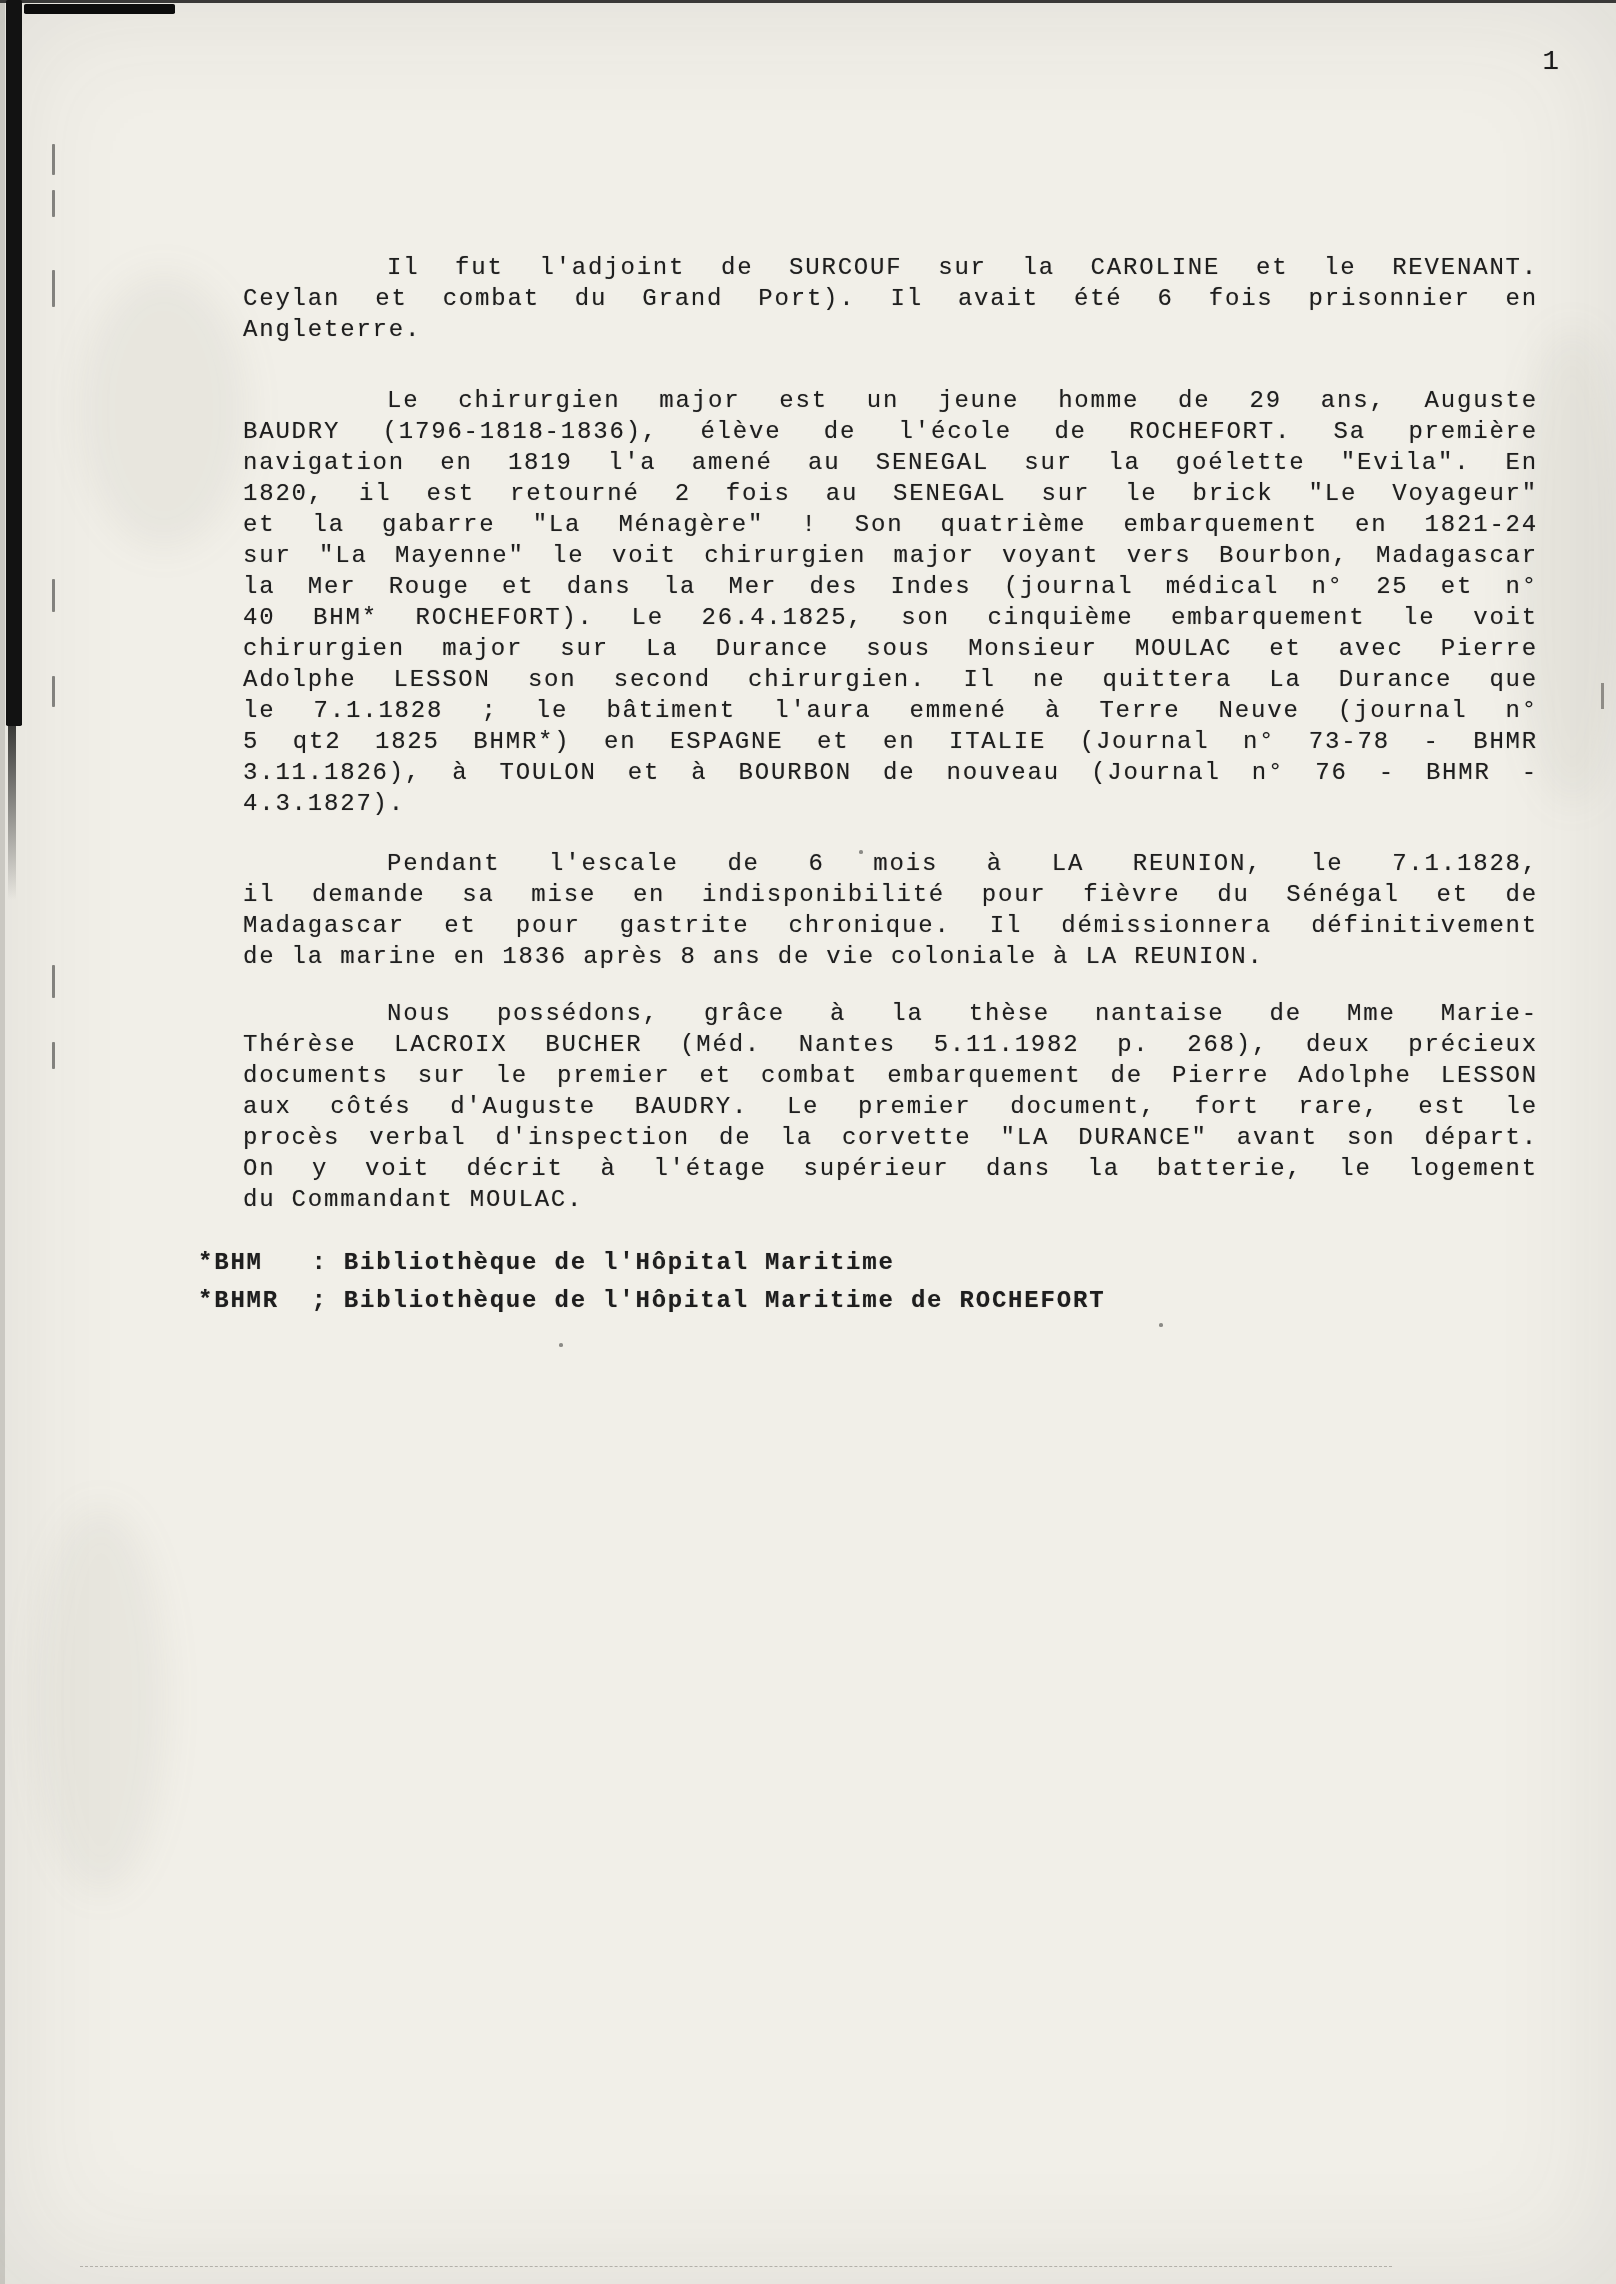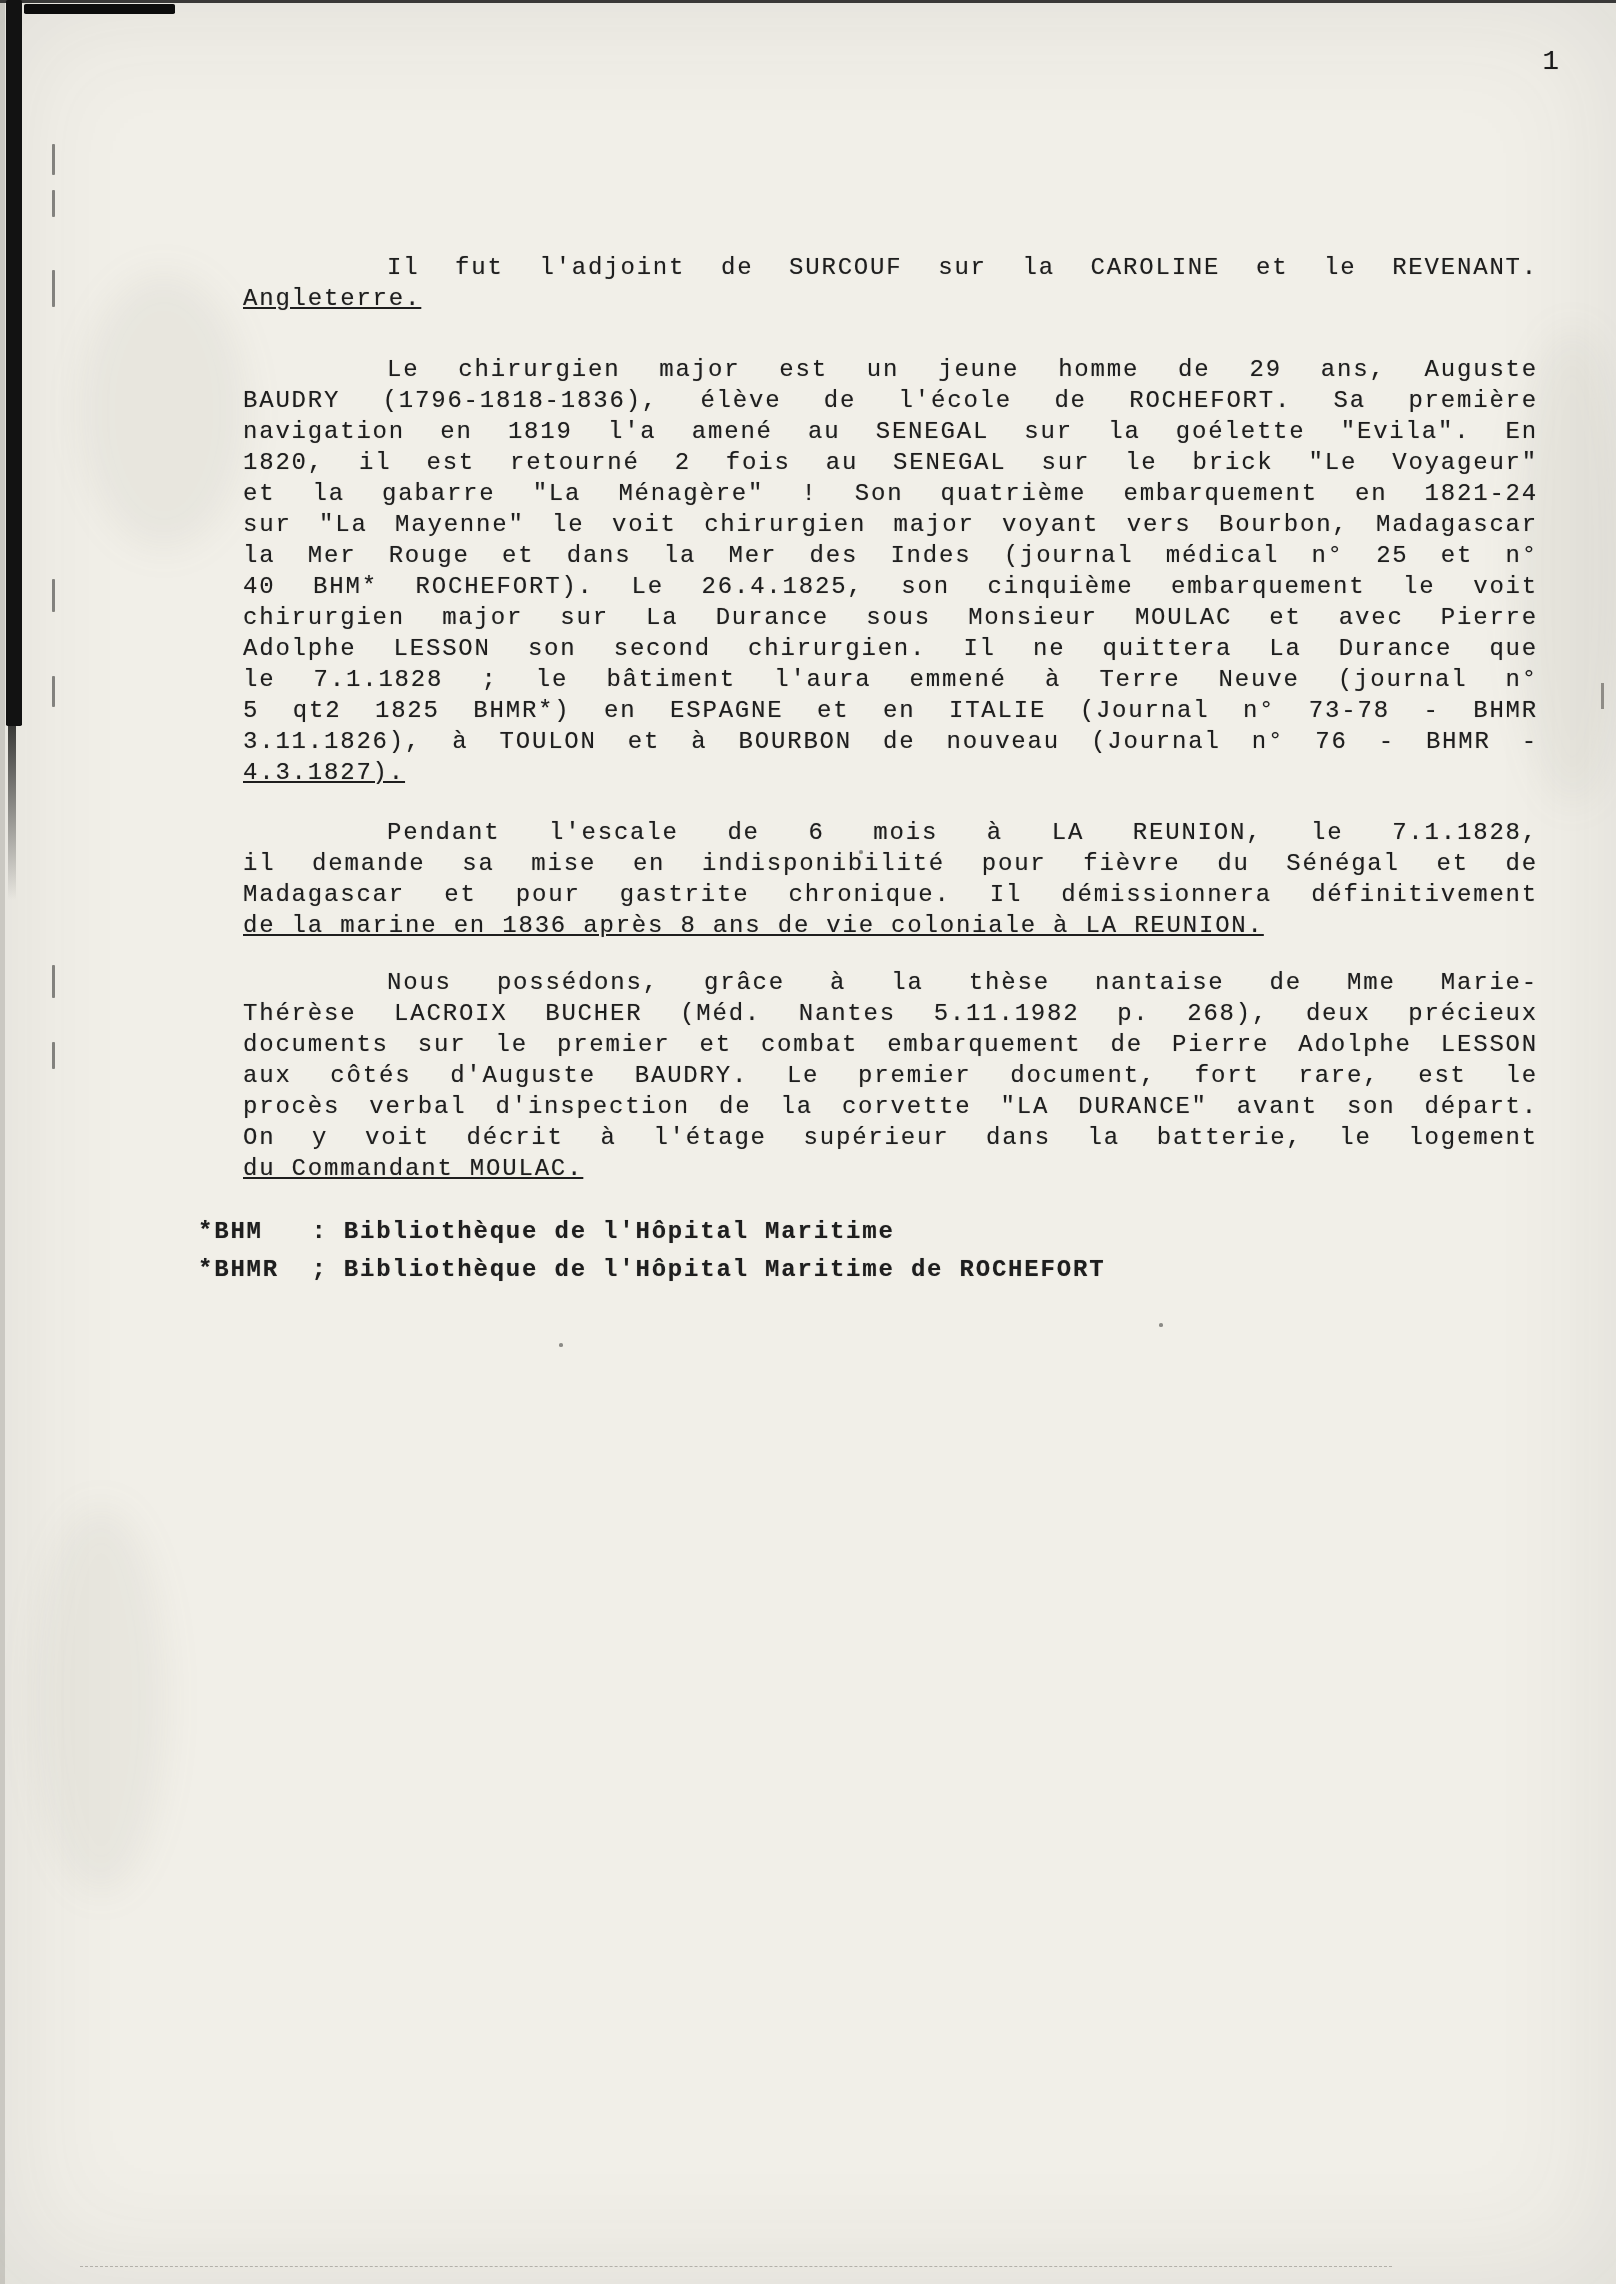--- a/index.html
+++ b/index.html
@@ -40,21 +40,21 @@
   .content {
     position:absolute; left:227px; top:236px; width:1327px;
     font-size:24px; line-height:31px; letter-spacing:1.8px;
     text-shadow:0 0 0.9px rgba(25,25,25,0.38);
   }
   .para { margin:16px; }
   .para.p2 { margin-top:40px; }
   .para.p3 { margin-top:29px; }
   .para.p4 { margin-top:25.6px; }
   .line { text-align: justify; text-align-last: justify; white-space: normal; }
-  .line.last { text-align-last: left; text-decoration: underline; }
+  .line.last { text-align-last: left; }
   .para .line:first-child { text-indent: 144px; }
   .footnotes { margin-top:29px; margin-left:-29px; line-height:38px;font-weight:bold; }
   .footnote { white-space: pre-wrap; }
 </style>
 </head>
 <body>
 
 <div class="page">
 
   <div class="top-line"></div>
@@ -79,20 +79,21 @@
   <div class="smudge s3"></div>
   <div class="speck" style="left:1159px;top:1323px;"></div>
   <div class="speck" style="left:559px;top:1343px;"></div>
   <div class="speck" style="left:859px;top:850px;"></div>
 
   <div class="page-number">1</div>
 
   <div class="content">
     <div class="para p1">
         <div class="line">Il fut l'adjoint de SURCOUF sur la CAROLINE et le REVENANT.</div>
+        <div class="line">Ceylan et combat du Grand Port). Il avait été 6 fois prisonnier en</div>
         <div class="line last">Angleterre.</div>
       </div>
     <div class="para p2">
         <div class="line">Le chirurgien major est un jeune homme de 29 ans, Auguste</div>
         <div class="line">BAUDRY (1796-1818-1836), élève de l'école de ROCHEFORT. Sa première</div>
         <div class="line">navigation en 1819 l'a amené au SENEGAL sur la goélette "Evila". En</div>
         <div class="line">1820, il est retourné 2 fois au SENEGAL sur le brick "Le Voyageur"</div>
         <div class="line">et la gabarre "La Ménagère" ! Son quatrième embarquement en 1821-24</div>
         <div class="line">sur "La Mayenne" le voit chirurgien major voyant vers Bourbon, Madagascar</div>
         <div class="line">la Mer Rouge et dans la Mer des Indes (journal médical n° 25 et n°</div>

